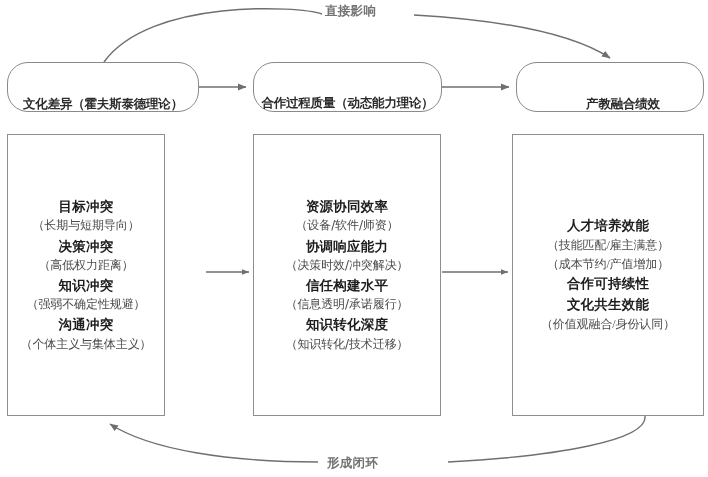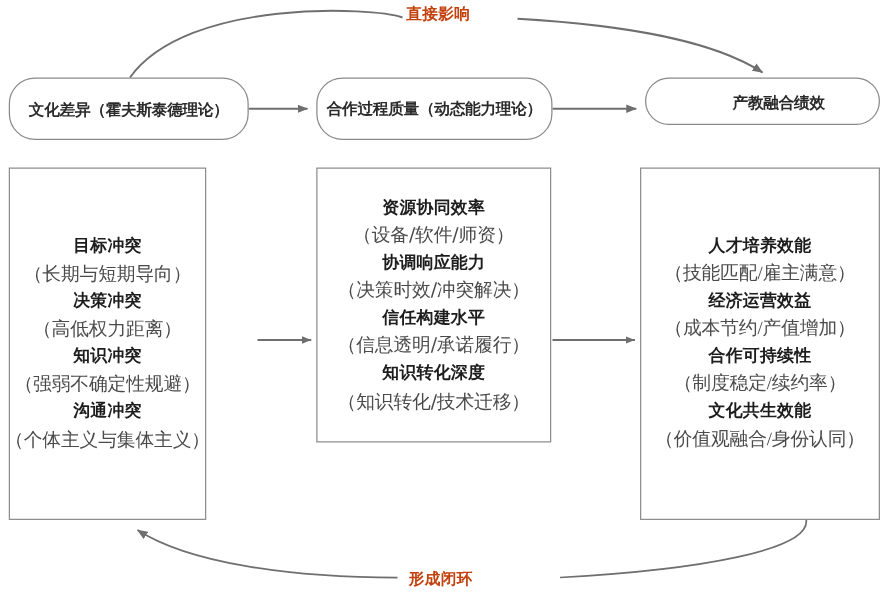--- a/index.html
+++ b/index.html
@@ -26,76 +26,76 @@
     pointer-events: none;
   }
   
   .top-box {
     position: absolute;
     box-sizing: border-box;
     border: 1.6px solid #8a8a8a;
     border-radius: 21px;
     background: #ffffff;
     display: flex;
-    align-items: center;
+    align-items: flex-end;
     justify-content: center;
     text-align: center;
   }
   .top-box .label {
     font-size: 12.5px;
     font-weight: bold;
     color: #2b2b2b;
     letter-spacing: -0.2px;
     line-height: 1.2;
     white-space: nowrap;
   }
   #top-box-1 { left: 7px;   top: 62px; width: 192px; height: 50px; }
   #top-box-2 { left: 253px; top: 62px; width: 189px; height: 50px; font-family: Liberation Serif, serif; }
-  #top-box-3 { left: 516px; top: 62px; width: 188px; height: 38px; padding-left: 26px; }
+  #top-box-3 { left: 516px; top: 62px; width: 188px; height: 50px; padding-left: 26px; }
 
   
   .col-box {
     position: absolute;
     box-sizing: border-box;
     border: 1.4px solid #8e8e8e;
     background: #ffffff;
     display: flex;
     flex-direction: column;
     align-items: center;
     justify-content: center;
     padding: 8px 4px;
   }
   #col-box-left   { left: 7px;   top: 134px; width: 158px; height: 282px; }
-  #col-box-middle { left: 253px; top: 134px; width: 188px; height: 220px; }
+  #col-box-middle { left: 253px; top: 134px; width: 188px; height: 282px; }
   #col-box-right  { left: 512px; top: 134px; width: 192px; height: 282px; font-family: Liberation Serif, serif; }
 
   .factor { text-align: center; }
   .factor .ftitle {
     font-size: 13.5px;
     font-weight: bold;
     color: #1d1d1d;
     line-height: 1.5;
     letter-spacing: 0.2px;
     white-space: nowrap;
   }
   .factor .fsub {
-    font-size: 15px;
+    font-size: 12px;
     font-weight: normal;
     color: #4a4a4a;
     line-height: 1.6;
     letter-spacing: -0.1px;
     white-space: nowrap;
   }
 
   
   .annot {
     position: absolute;
     font-size: 12.5px;
     font-weight: bold;
-    color: #c2410c;
+    color: #737373;
     white-space: nowrap;
     letter-spacing: 0.3px;
   }
   #annot-direct   { left: 325px; top: 3px;  }
   #annot-loop     { left: 327px; top: 455px; }
   #annot-indirect {
     left: 461px;
     top: 187px;
     width: 46px;
     text-align: center;
@@ -187,26 +187,24 @@
       <div class="fsub">（知识转化/技术迁移）</div>
     </div>
   </div>
 
   <div class="col-box" id="col-box-right">
     <div class="factor">
       <div class="ftitle">人才培养效能</div>
       <div class="fsub">（技能匹配/雇主满意）</div>
     </div>
     <div class="factor">
-      <div class="ftitle">经济运营效益</div>
       <div class="fsub">（成本节约/产值增加）</div>
     </div>
     <div class="factor">
       <div class="ftitle">合作可持续性</div>
-      <div class="fsub">（制度稳定/续约率）</div>
     </div>
     <div class="factor">
       <div class="ftitle">文化共生效能</div>
       <div class="fsub">（价值观融合/身份认同）</div>
     </div>
   </div>
 
 </div>
 
 </body></html>

